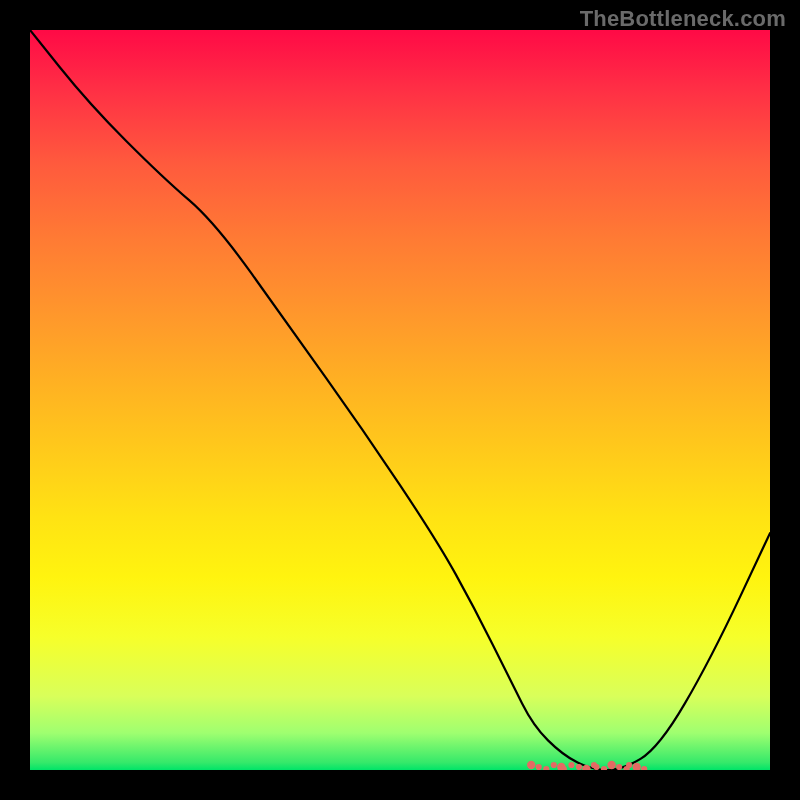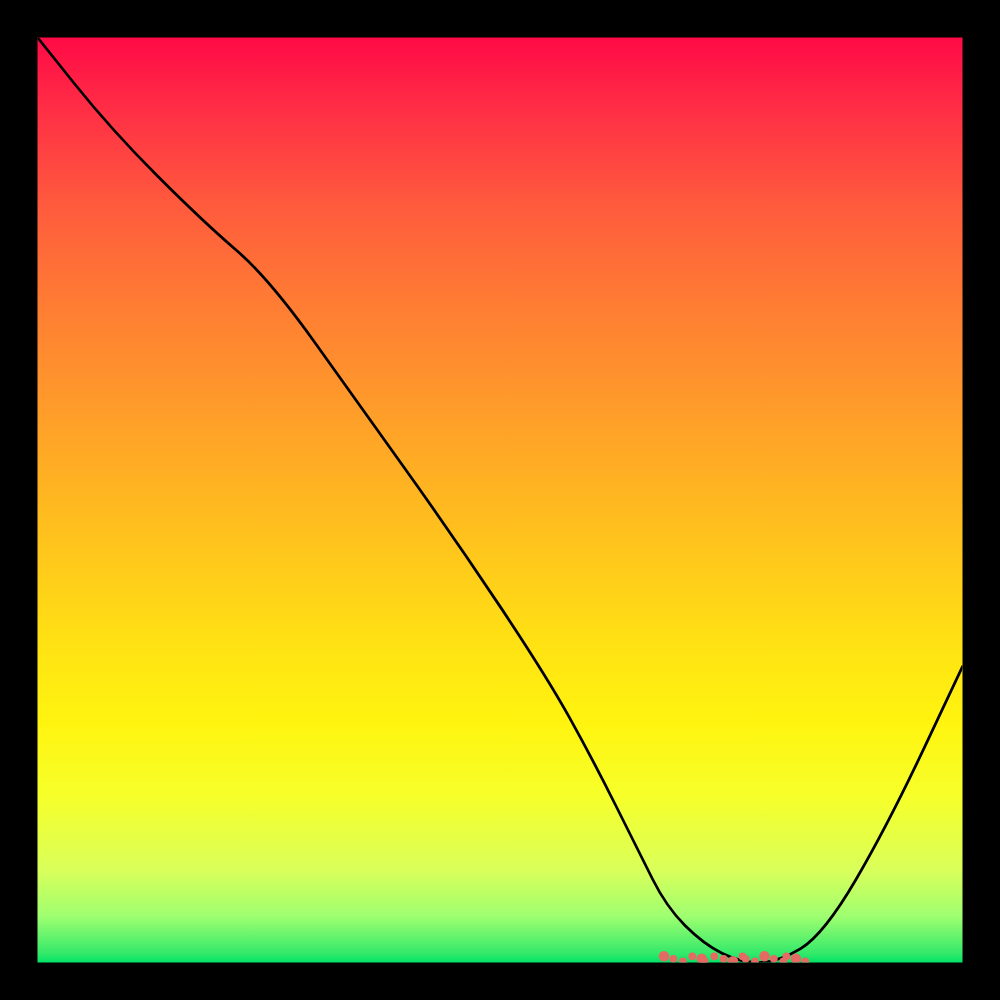--- a/index.html
+++ b/index.html
@@ -62,20 +62,21 @@
     left: 0;
     top: 0;
     width: 740px;
     height: 740px;
   }
 </style>
 </head>
 <body>
 
 <div class="frame">
+  <div class="watermark">TheBottleneck.com</div>
 
   <div class="plot-box">
     <div class="plot-inner"></div>
 
     <svg class="curve" viewBox="0 0 740 740" preserveAspectRatio="none">
       <path id="curve-path" fill="none" stroke="#000" stroke-width="2.2" stroke-linecap="round" stroke-linejoin="round" d="M 0.0 0.0 Q 0.0 0.0 29.6 37.0 Q 59.2 74.0 96.2 111.0 Q 133.2 148.0 159.1 170.2 Q 185.0 192.4 222.0 244.2 Q 259.0 296.0 296.0 347.8 Q 333.0 399.6 370.0 455.1 Q 407.0 510.6 425.5 543.9 Q 444.0 577.2 462.5 614.2 Q 481.0 651.2 492.1 673.4 Q 503.2 695.6 518.0 710.4 Q 532.8 725.2 547.6 732.6 Q 562.4 740.0 577.2 740.0 Q 592.0 740.0 610.5 728.9 Q 629.0 717.8 654.9 673.4 Q 680.8 629.0 710.4 566.1 T 740.0 503.2"></path>
       <g id="marker-group">
           <circle cx="501.2" cy="735.0" r="4.2" fill="#e46a63"></circle>
           <circle cx="508.7" cy="737.0" r="3.1" fill="#e46a63"></circle>
           <circle cx="516.3" cy="739.0" r="3.1" fill="#e46a63"></circle>

